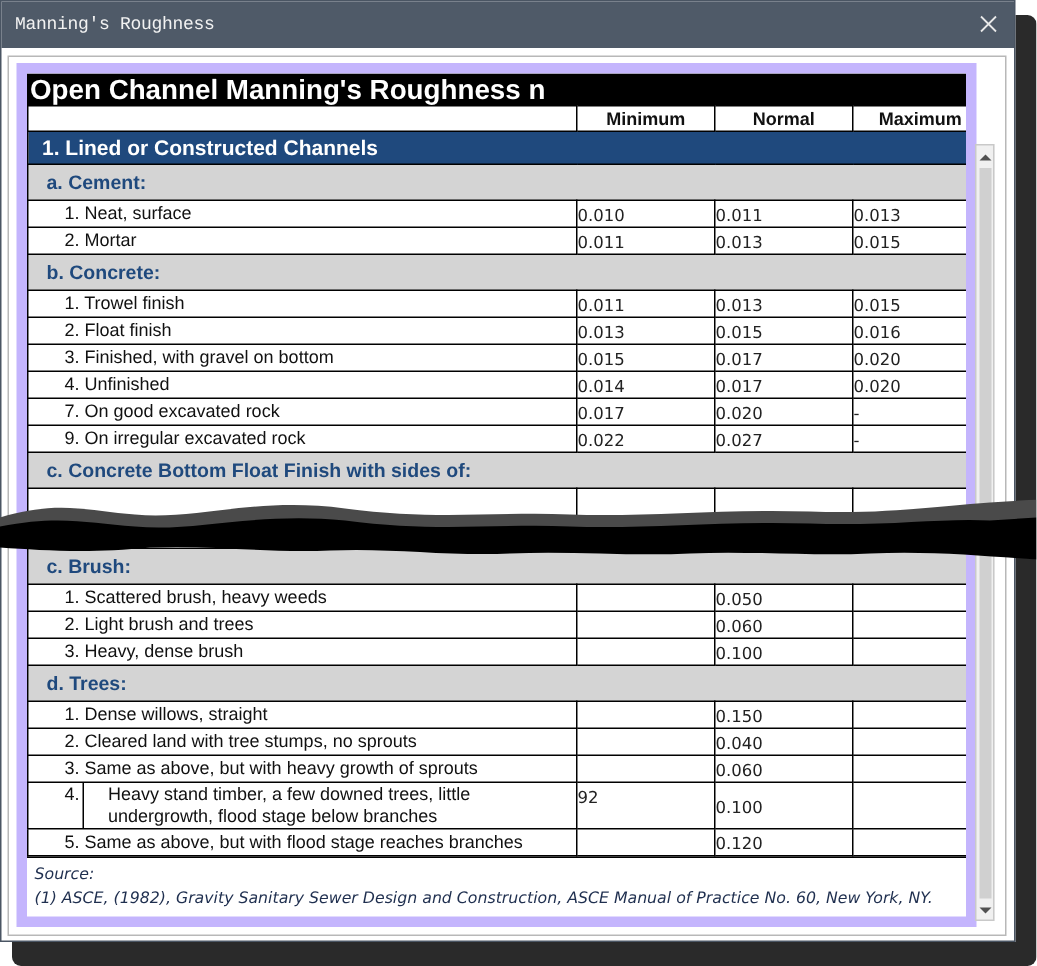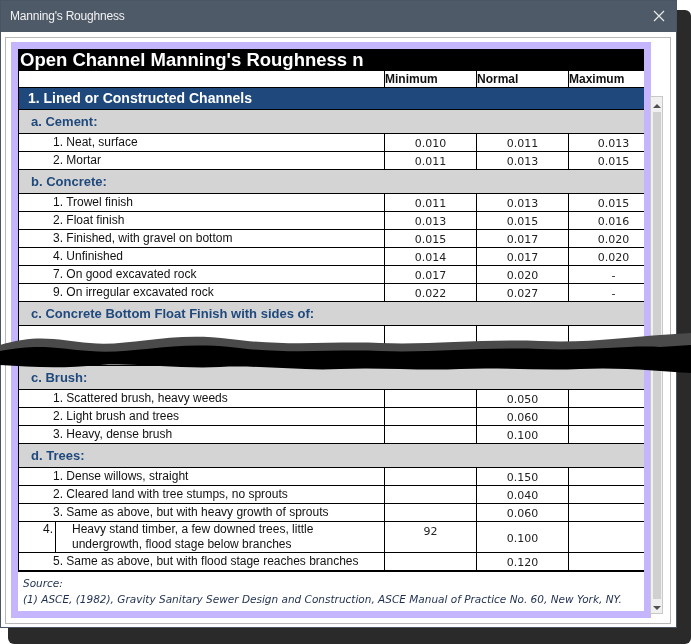--- a/index.html
+++ b/index.html
@@ -2,36 +2,36 @@
 <html><head>
   <meta charset="utf-8">
   <style>
     * { box-sizing: border-box; margin: 0; padding: 0; }
     html, body { width: 691px; height: 644px; overflow: hidden; background: #ffffff; }
     body { position: relative; font-family: "Liberation Sans", sans-serif; }
 
     .shadow { position: absolute; left: 8px; top: 10px; width: 683px; height: 634px; background: #2a2a2a; border-radius: 6px; }
     .window { position: absolute; left: 0; top: 0; width: 677px; height: 628px; background: #ffffff; border: 1px solid #4a5563; }
     .titlebar { position: absolute; left: 0; top: 0; width: 100%; height: 31px; background: #4f5a68; color: #ffffff; }
-    .title-text { position: absolute; left: 9px; top: 8px; font-size: 12px; font-family: Liberation Sans, sans-serif; color: #f2f2f2; letter-spacing: -0.2px; }
+    .title-text { position: absolute; left: 9px; top: 8px; font-size: 12px; font-family: Liberation Mono, monospace; color: #f2f2f2; letter-spacing: -0.2px; }
     .close-btn { position: absolute; right: 6px; top: 4px; width: 22px; height: 22px; cursor: pointer; }
     .close-btn svg { display: block; }
 
     .frame { position: absolute; left: 4px; top: 36px; width: 666px; height: 587px; border: 1px solid #b8b8b8; }
     .content { position: absolute; left: 5px; top: 4px; width: 640px; height: 576px; overflow: hidden; background: #fff; border: 7px solid #c4b5fd; }
 
     .hdr-title { height: 21px; background: #000; color: #fff; font-weight: bold; font-size: 18.5px; line-height: 21px; padding-left: 2px; white-space: nowrap; }
     table { border-collapse: collapse; width: 640px; table-layout: fixed; }
     td { border: 1px solid #000; font-size: 12px; height: 17px; line-height: 15px; color: #111; }
     .colhdr td { background: #a6a6a6; color: #fff; font-weight: bold; font-size: 13px; height: 17px; }
-    .subhdr td { background: #fff; font-weight: bold; font-size: 12px; text-align: left; height: 17px; }
+    .subhdr td { background: #fff; font-weight: bold; font-size: 12px; text-align: center; height: 17px; }
     .section td { background: #1f497d; color: #fff; font-weight: bold; font-size: 14px; height: 22px; padding-left: 9px; }
     .group td { background: #d4d4d4; color: #1f497d; font-weight: bold; font-size: 13px; height: 24px; padding-left: 12px; }
-    .row td.desc { padding-left: 34px; }
-    .row td.num { text-align: center; font-family: "DejaVu Sans", sans-serif; font-size: 11px; color: #222; padding-top: 2px; }
+    .row td.desc { padding-left: 24px; }
+    .row td.num { font-family: "DejaVu Sans", sans-serif; font-size: 11px; color: #222; padding-top: 2px; }
     .multi td { height: 30px; }
     .multi td.desc { padding: 0; }
     .multi .num-label { display: inline-block; width: 36px; text-align: right; padding-right: 2px; vertical-align: top; }
     .multi .wrap-text { display: inline-block; width: 326px; border-left: 1px solid #000; padding-left: 16px; vertical-align: top; }
     .source { padding: 3px 5px; font-family: "DejaVu Sans", sans-serif; font-style: italic; font-size: 10.5px; color: #1f2f4f; line-height: 16px; border-top: 1px solid #000; }
 
     .scrollbar { position: absolute; left: 649px; top: 62px; width: 13px; height: 518px; background: #f0f0f0; border: 1px solid #c9c9c9; }
     .scroll-up, .scroll-down { position: absolute; left: 1px; width: 10px; height: 12px; cursor: pointer; }
     .scroll-up { top: 1px; }
     .scroll-down { bottom: 1px; }

